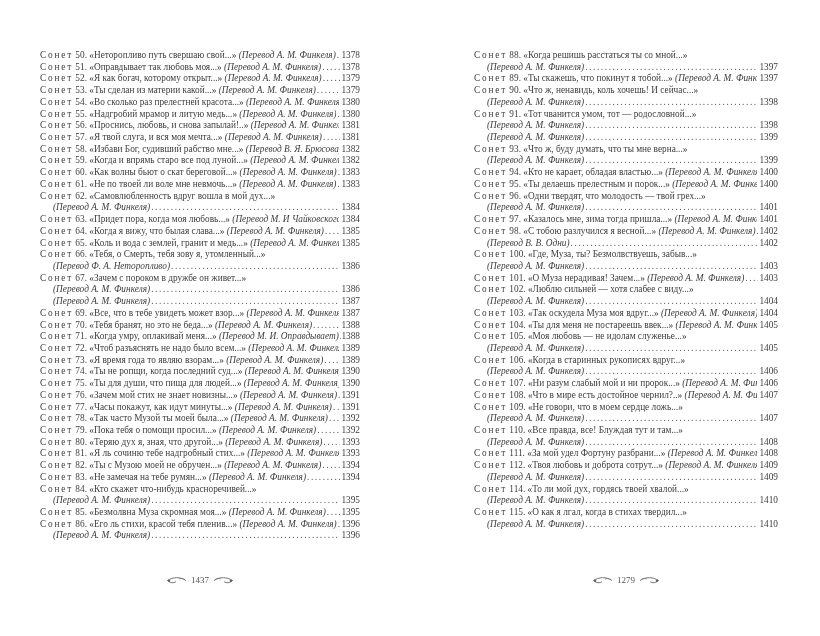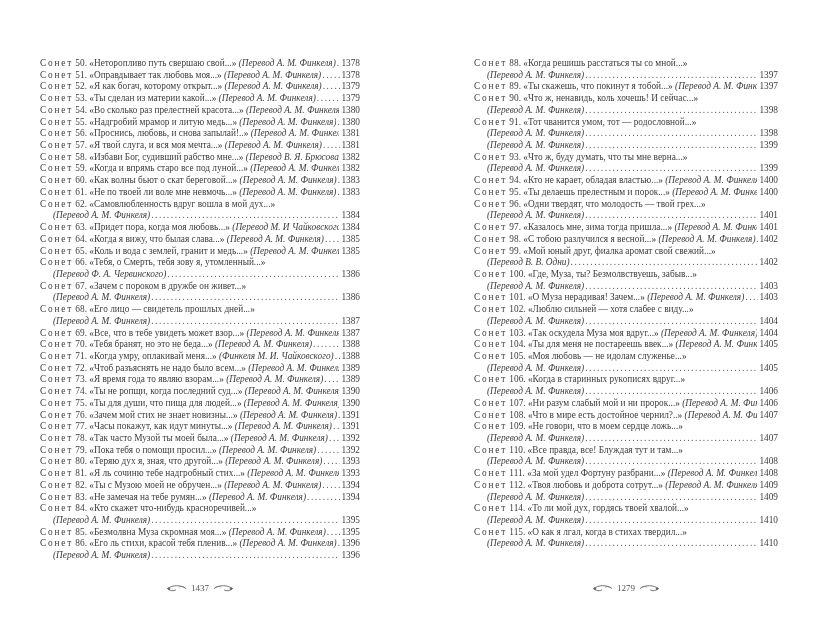--- a/index.html
+++ b/index.html
@@ -2,21 +2,21 @@
 <html><head>
 <meta charset="utf-8">
 <style>
   html,body{margin:0;padding:0;background:#ffffff;}
   body{
     width:820px;height:636px;overflow:hidden;
     font-family:"Liberation Serif","DejaVu Serif",serif;
     color:#3d3d3d;
   }
   .spread{position:relative;width:820px;height:636px;background:#ffffff;}
-  .page{position:absolute;top:8px;height:456px;}
+  .page{position:absolute;top:0;height:456px;}
   #page-0{left:40px;width:320px;}
   #page-1{left:474px;width:304px;font-family:Liberation Serif, serif;}
   .entries{padding-top:50px;}
   .line{
     display:flex;align-items:baseline;
     font-size:9.3px;line-height:11.72px;white-space:nowrap;
   }
   .entry-text{flex:0 1 auto;overflow:hidden;min-width:0;}
   .sonnet{letter-spacing:1.8px;}
   .tr{font-style:italic;}
@@ -122,52 +122,49 @@
         </div>
         <div class="line">
           <span class="entry-text"><span class="sonnet">Сонет</span> 65. «Коль и вода с землей, гранит и медь...» <span class="tr">(Перевод А. М. Финкеля)</span></span>
           <span class="dots"></span>
           <span class="pg">1385</span>
         </div>
         <div class="line">
           <span class="entry-text"><span class="sonnet">Сонет</span> 66. «Тебя, о Смерть, тебя зову я, утомленный...»</span>
         </div>
         <div class="line cont">
-          <span class="tr">(Перевод Ф. А. Червинского)</span>
+          <span class="tr">(Перевод Ф. А. Неторопливо)</span>
           <span class="dots"></span>
           <span class="pg">1386</span>
         </div>
         <div class="line">
           <span class="entry-text"><span class="sonnet">Сонет</span> 67. «Зачем с пороком в дружбе он живет...»</span>
         </div>
         <div class="line cont">
           <span class="tr">(Перевод А. М. Финкеля)</span>
           <span class="dots"></span>
           <span class="pg">1386</span>
         </div>
-        <div class="line">
-          <span class="entry-text"><span class="sonnet">Сонет</span> 68. «Его лицо — свидетель прошлых дней...»</span>
-        </div>
         <div class="line cont">
           <span class="tr">(Перевод А. М. Финкеля)</span>
           <span class="dots"></span>
           <span class="pg">1387</span>
         </div>
         <div class="line">
           <span class="entry-text"><span class="sonnet">Сонет</span> 69. «Все, что в тебе увидеть может взор...» <span class="tr">(Перевод А. М. Финкеля)</span></span>
           <span class="dots"></span>
           <span class="pg">1387</span>
         </div>
         <div class="line">
           <span class="entry-text"><span class="sonnet">Сонет</span> 70. «Тебя бранят, но это не беда...» <span class="tr">(Перевод А. М. Финкеля)</span></span>
           <span class="dots"></span>
           <span class="pg">1388</span>
         </div>
         <div class="line">
-          <span class="entry-text"><span class="sonnet">Сонет</span> 71. «Когда умру, оплакивай меня...» <span class="tr">(Финкеля М. И. Чайковского)</span></span>
+          <span class="entry-text"><span class="sonnet">Сонет</span> 71. «Когда умру, оплакивай меня...» <span class="tr">(Перевод М. И. Оправдывает)</span></span>
           <span class="dots"></span>
           <span class="pg">1388</span>
         </div>
         <div class="line">
           <span class="entry-text"><span class="sonnet">Сонет</span> 72. «Чтоб разъяснять не надо было всем...» <span class="tr">(Перевод А. М. Финкеля)</span></span>
           <span class="dots"></span>
           <span class="pg">1389</span>
         </div>
         <div class="line">
           <span class="entry-text"><span class="sonnet">Сонет</span> 73. «Я время года то являю взорам...» <span class="tr">(Перевод А. М. Финкеля)</span></span>
@@ -327,23 +324,20 @@
         </div>
         <div class="line">
           <span class="entry-text"><span class="sonnet">Сонет</span> 97. «Казалось мне, зима тогда пришла...» <span class="tr">(Перевод А. М. Финкеля)</span></span>
           <span class="dots"></span>
           <span class="pg">1401</span>
         </div>
         <div class="line">
           <span class="entry-text"><span class="sonnet">Сонет</span> 98. «С тобою разлучился я весной...» <span class="tr">(Перевод А. М. Финкеля)</span></span>
           <span class="dots"></span>
           <span class="pg">1402</span>
-        </div>
-        <div class="line">
-          <span class="entry-text"><span class="sonnet">Сонет</span> 99. «Мой юный друг, фиалка аромат свой свежий...»</span>
         </div>
         <div class="line cont">
           <span class="tr">(Перевод В. В. Одни)</span>
           <span class="dots"></span>
           <span class="pg">1402</span>
         </div>
         <div class="line">
           <span class="entry-text"><span class="sonnet">Сонет</span> 100. «Где, Муза, ты? Безмолвствуешь, забыв...»</span>
         </div>
         <div class="line cont">

